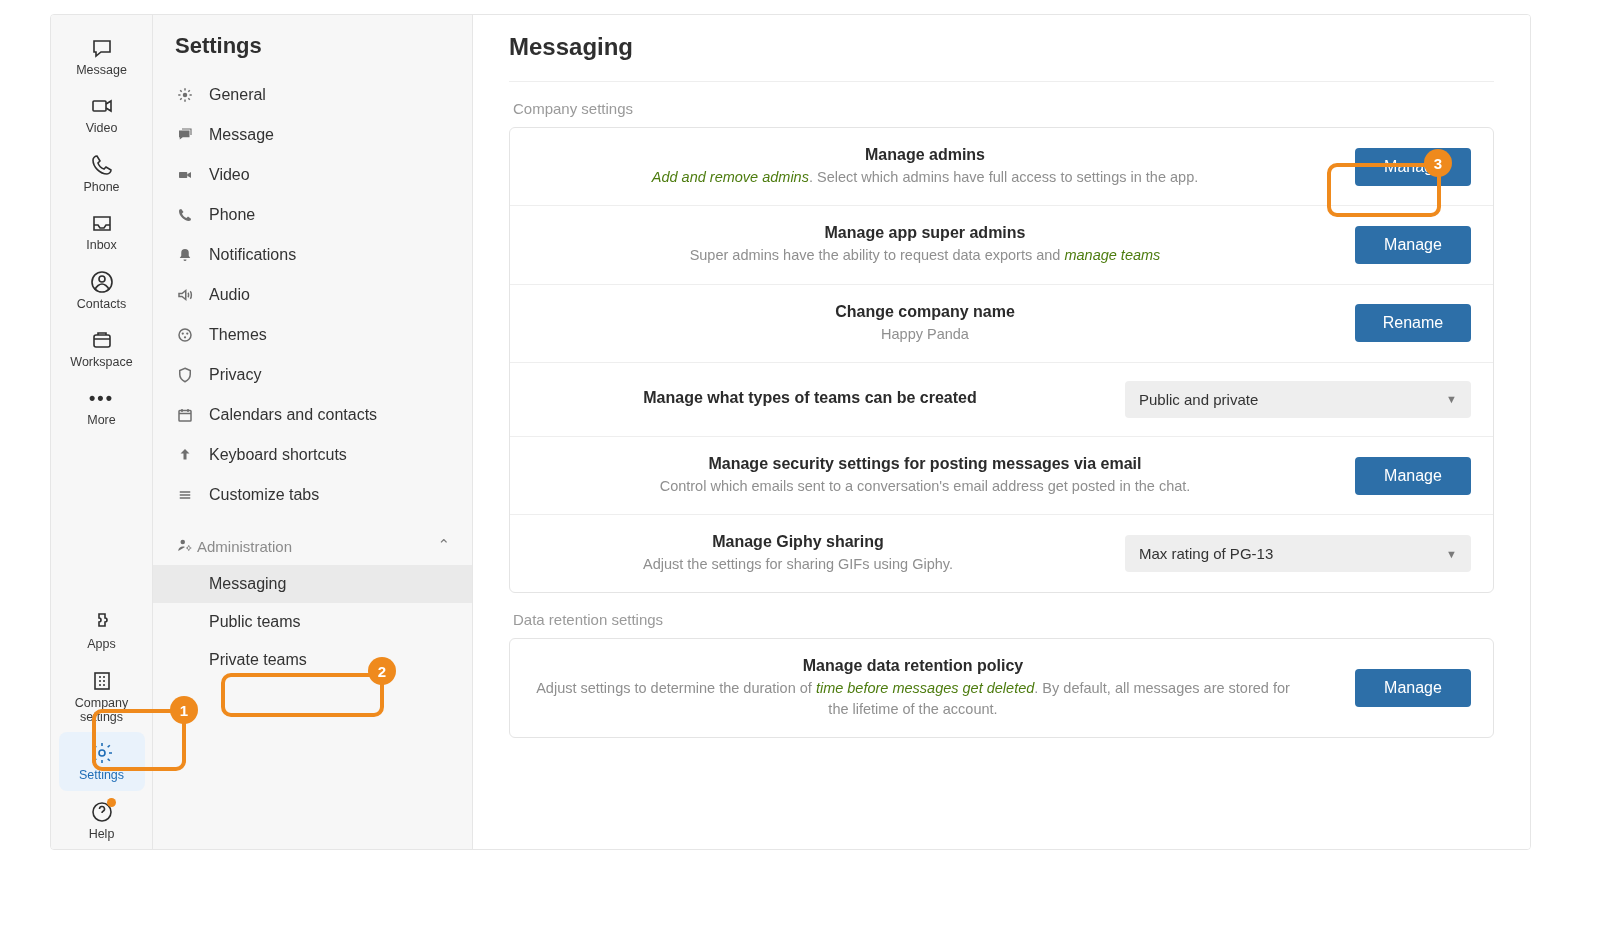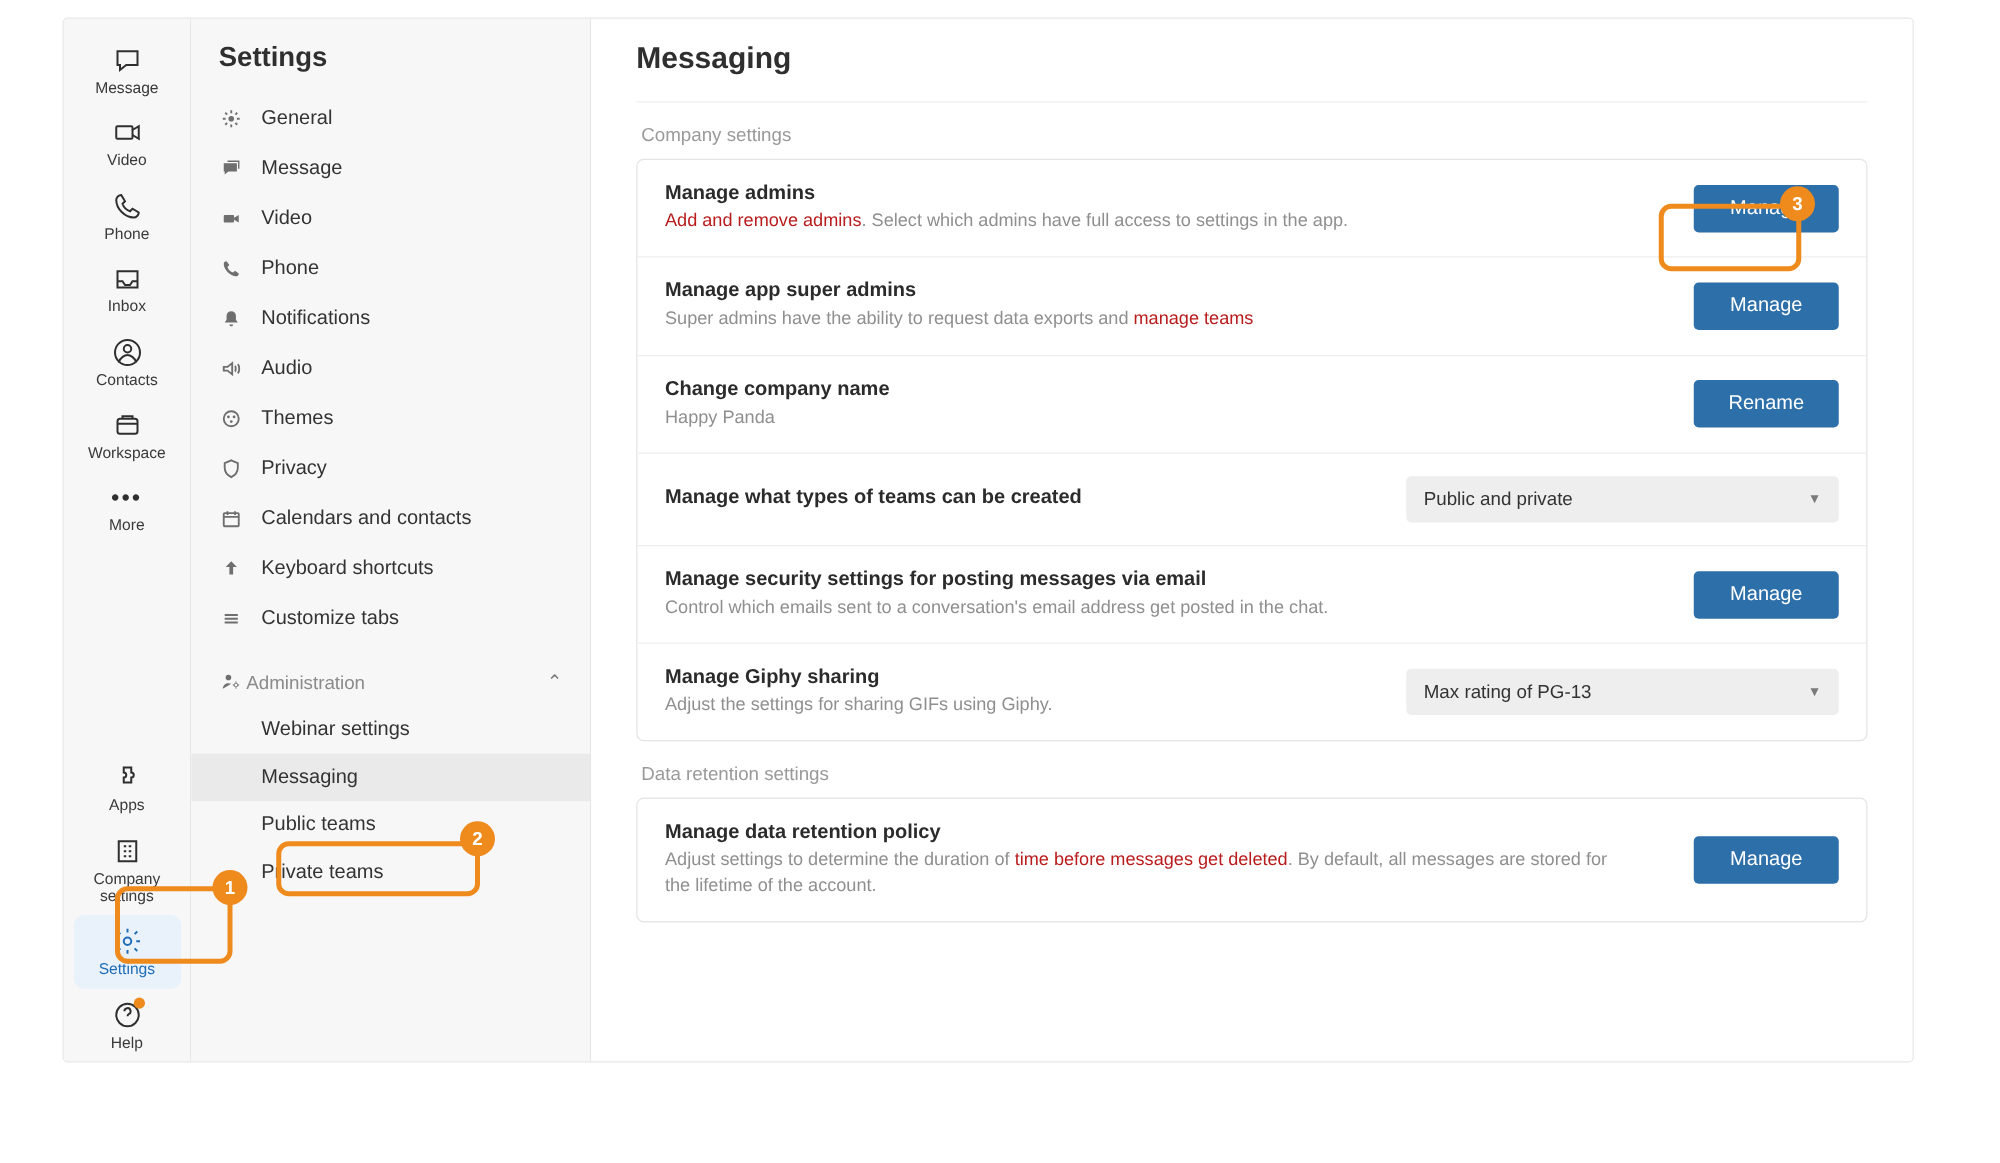--- a/index.html
+++ b/index.html
@@ -90,24 +90,24 @@
   font-size:15px; color:#9a9a9a; margin: 18px 4px 10px;
 }
 .card {
   border:1px solid #e4e4e4; border-radius:6px; background:#fff;
 }
 .card-row {
   display:flex; align-items:center; justify-content:space-between;
   padding:18px 22px; border-bottom:1px solid #eee;
 }
 .card-row:last-child { border-bottom:none;gap:24px; }
-.card-row .txt { flex:1; padding-right:37px; }
+.card-row .txt { flex:1; padding-right:37px;text-align:center; }
 .card-row .ttl { font-size:16px; font-weight:700; color:#2b2b2b; margin-bottom:3px; }
 .card-row .desc { font-size:14.5px; color:#8f8f8f; line-height:1.4; }
-.card-row .desc a { color:#b91c1c; text-decoration:none; }
+.card-row .desc a { color:#4d7c0f; text-decoration:none;font-style:italic; }
 .btn {
   background:#2d6fa8; color:#fff; border:none; border-radius:4px;
   padding:10px 22px; font-size:16px; cursor:pointer; min-width:116px;
 }
 .select {
   background:#eeeeee; border:none; border-radius:4px; padding:10px 14px;
   font-size:15px; color:#333; width:346px; display:flex; align-items:center;
   justify-content:space-between; cursor:pointer;
 }
 .select .tri { color:#7a7a7a; font-size:11px; }
@@ -405,21 +405,20 @@
       <span class="left">
           <span class="pic">
             <svg viewBox="0 0 24 24" width="18" height="18">
               <use href="#i-admin"></use>
             </svg>
           </span>
           <span>Administration</span>
         </span>
       <span class="chev">⌃</span>
     </div>
-    <div class="panel-sub"><span>Webinar settings</span></div>
     <div class="panel-sub active"><span>Messaging</span></div>
     <div class="panel-sub"><span>Public teams</span></div>
     <div class="panel-sub"><span>Private teams</span></div>
   </div>
 
   <div class="main">
     <h2>Messaging</h2>
     <div class="section-label">Company settings</div>
 
     <div class="card">

